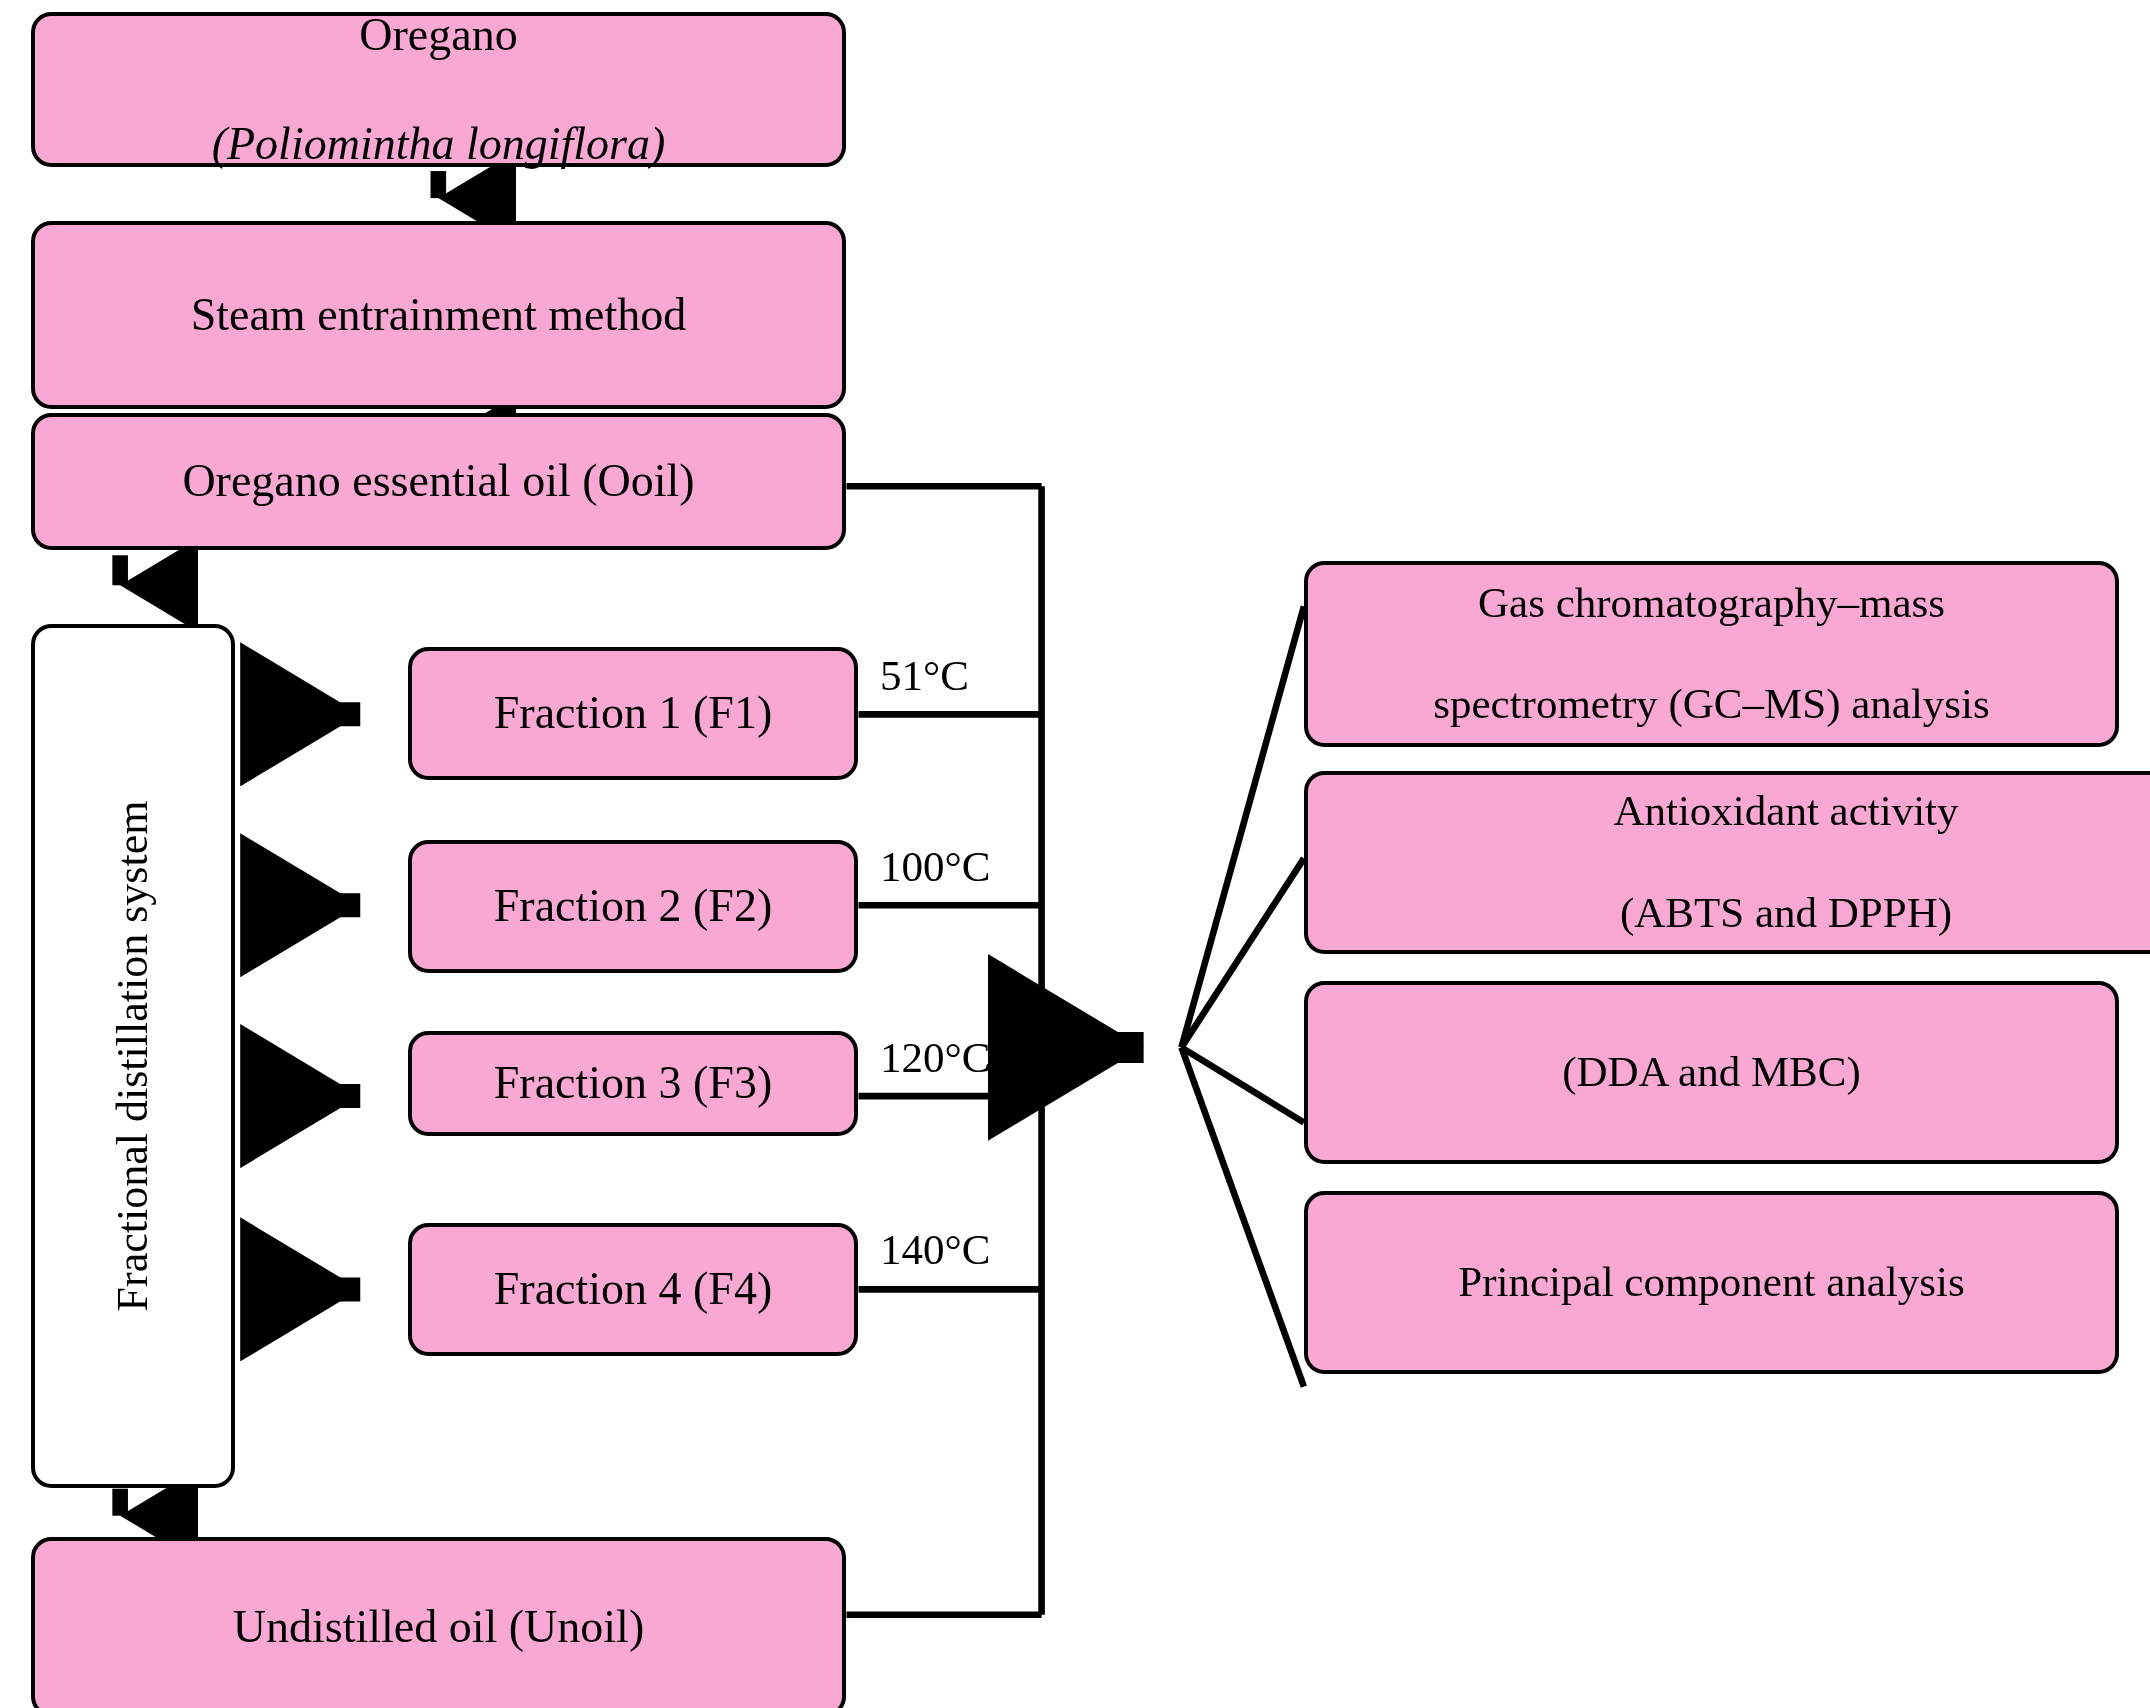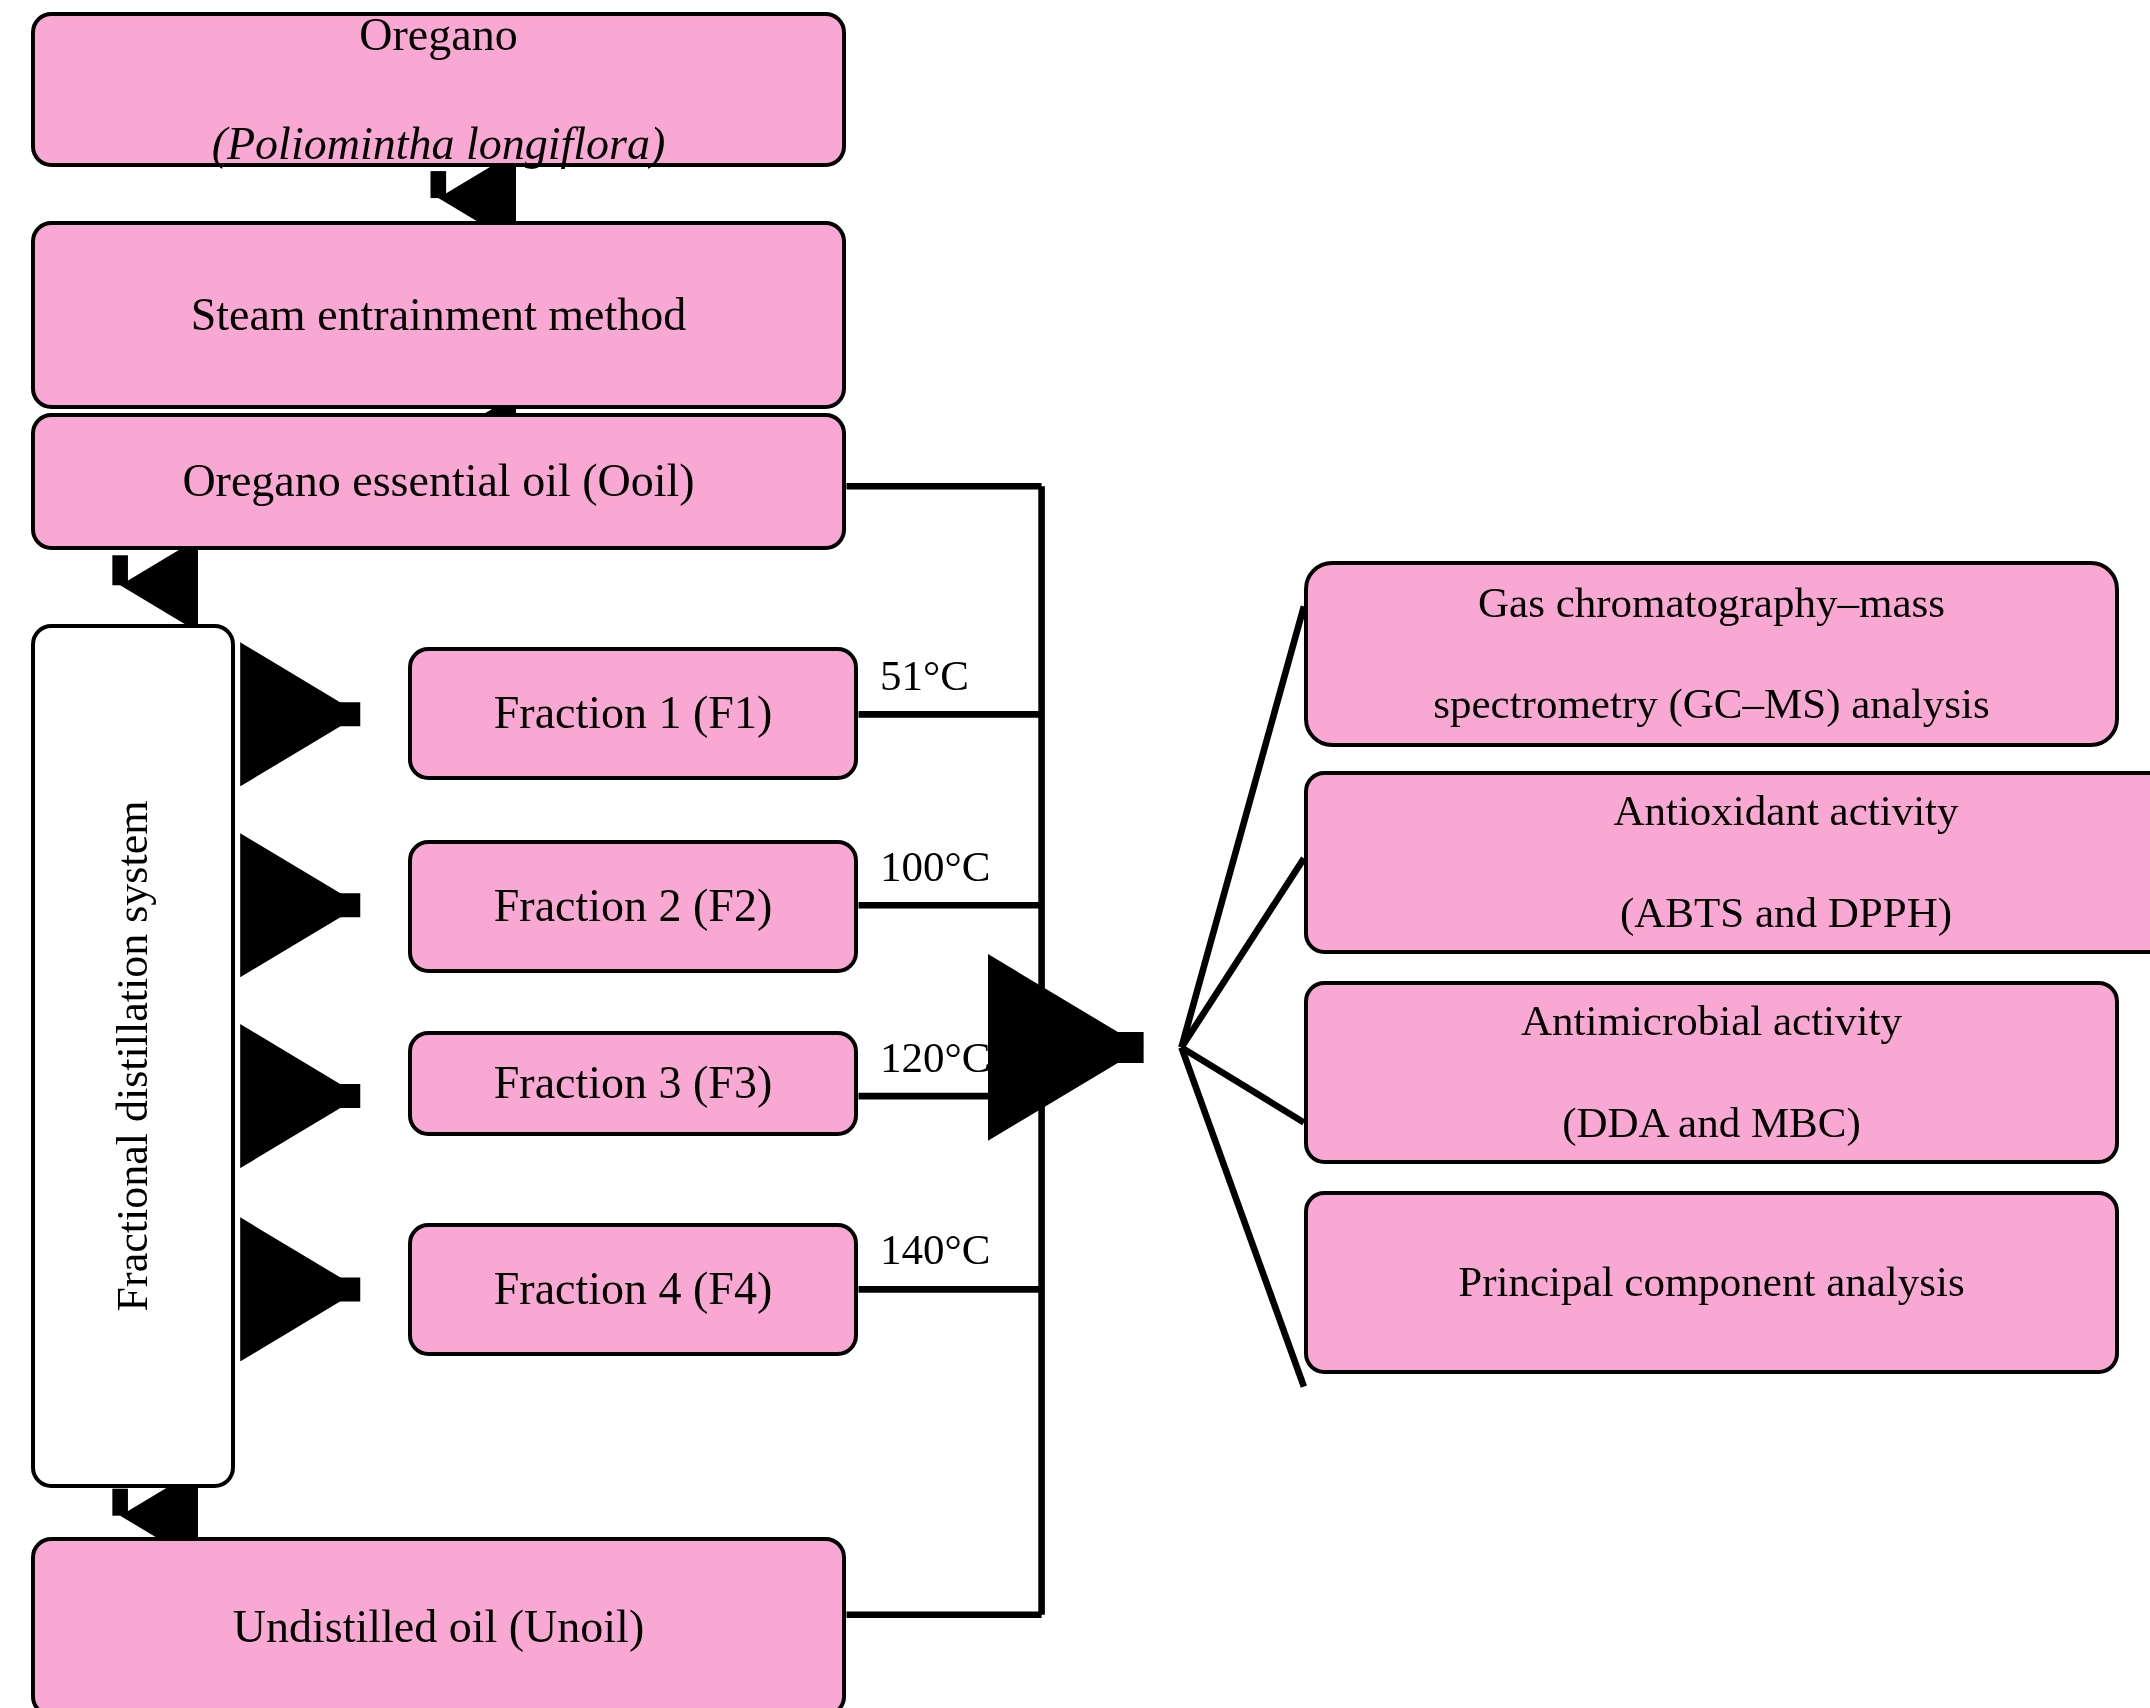--- a/index.html
+++ b/index.html
@@ -151,37 +151,36 @@
   <div class="node" style="left:408px;top:1031px;width:450px;height:105px;">
     <span>Fraction 3 (F3)</span>
   </div>
   <div class="temp" style="left:880px;top:1036px;">120°C</div>
 
   <div class="node" style="left:408px;top:1223px;width:450px;height:133px;">
     <span>Fraction 4 (F4)</span>
   </div>
   <div class="temp" style="left:880px;top:1228px;">140°C</div>
 
-  <div class="node small" style="left:1304px;top:561px;width:815px;height:186px;border-radius:28px;">
+  <div class="node small" style="left:1304px;top:561px;width:815px;height:186px;">
     <div>
       <div>Gas chromatography–mass</div>
       <div>spectrometry (GC–MS) analysis</div>
     </div>
   </div>
 
   <div class="node small" style="left:1304px;top:771px;width:964px;height:183px;">
     <div>
       <div>Antioxidant activity</div>
       <div>(ABTS and DPPH)</div>
     </div>
   </div>
 
   <div class="node small" style="left:1304px;top:981px;width:815px;height:183px;">
     <div>
-      <div>Antimicrobial activity</div>
       <div>(DDA and MBC)</div>
     </div>
   </div>
 
   <div class="node small" style="left:1304px;top:1191px;width:815px;height:183px;">
     <div>
       <div>Principal component analysis</div>
     </div>
   </div>
 

